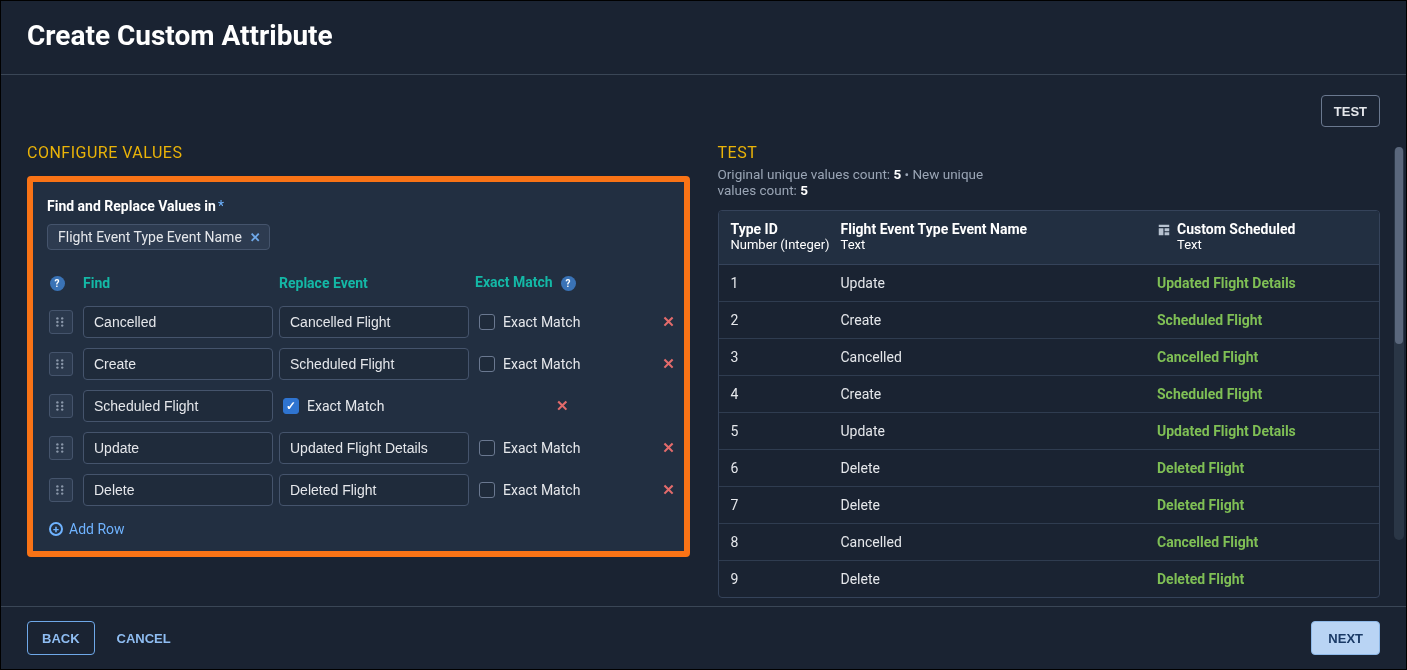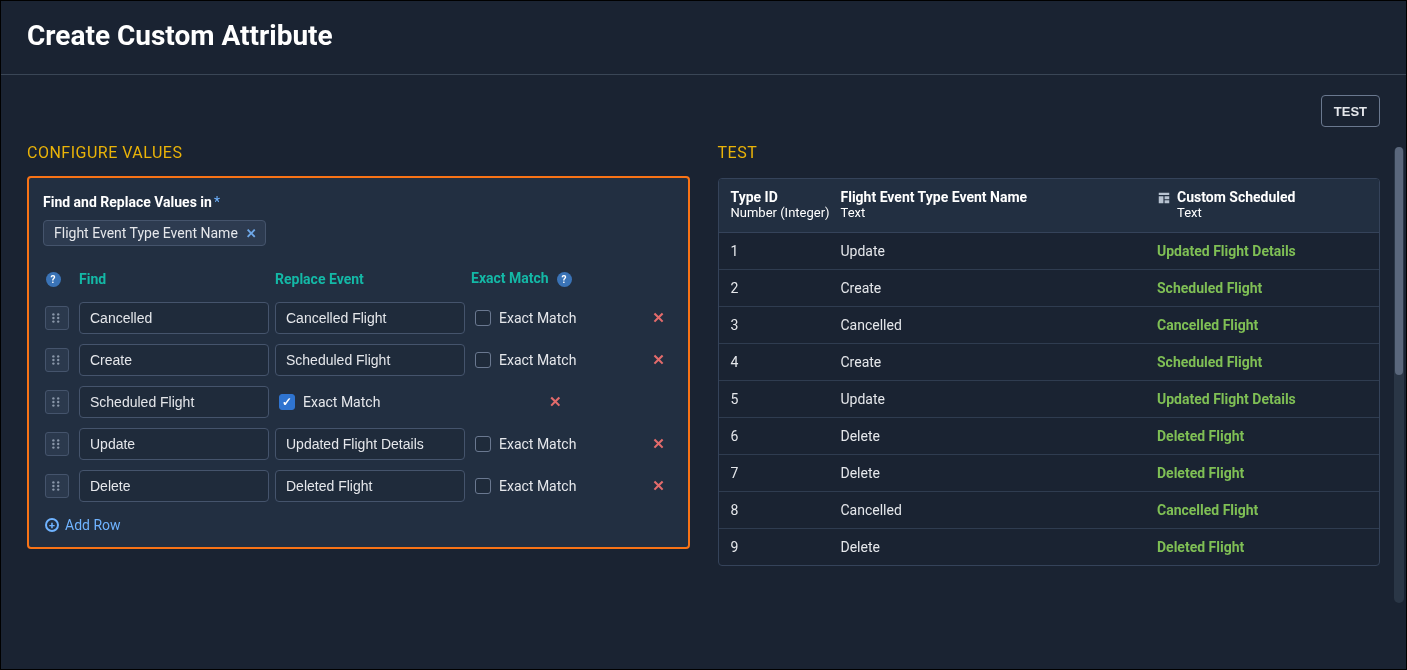--- a/index.html
+++ b/index.html
@@ -51,23 +51,23 @@
     font-size: 16px;
     font-weight: 400;
     letter-spacing: 0.5px;
     color: #eab308;
     margin-bottom: 14px;
     margin-top: 48px;
   }
   
   .card {
     background: #222f41;
-    border: 2px solid #f97316;
-    border-radius: 4px;
-    padding: 16px 14px 14px 14px;
+    border: 6px solid #f97316;
+    border-radius: 4px;
+    padding: 16px 0 14px 14px;
   }
   .card-label {
     font-size: 14px;
     font-weight: 700;
     color: #fff;
     margin-bottom: 10px;
   }
   .req { color: #6fb3ff; font-weight: 400; margin-left: 2px;}
   .chip {
     display: inline-flex;
@@ -435,20 +435,23 @@
           <span class="plus-circle">+</span>
           <span>Add Row</span>
         </div>
       </div>
     </div>
 
     <div class="right-panel">
       <div class="test-header-row">
         <div>
           <div class="section-title" style="margin-bottom:4px;">TEST</div>
+          <div class="test-counts">
+            <span>Original unique values count: </span><b>5</b><span> • </span><span>New unique values count: </span><b>5</b>
+          </div>
         </div>
         <button class="btn-outline">TEST</button>
       </div>
 
       <div class="test-table">
         <div class="tt-head">
           <div>
             <div class="col-title">Type ID</div>
             <div class="col-sub">Number (Integer)</div>
           </div>
@@ -514,13 +517,20 @@
             </div>
           </div>
       </div>
     </div>
 
     <div class="scroll-track">
       <div class="scroll-thumb"></div>
     </div>
   </div>
 
+  <div class="footer">
+    <div class="footer-left">
+      <button class="btn-outline-blue">BACK</button>
+      <button class="btn-text">CANCEL</button>
+    </div>
+    <button class="btn-primary">NEXT</button>
+  </div>
 </div>
 
 </body></html>

